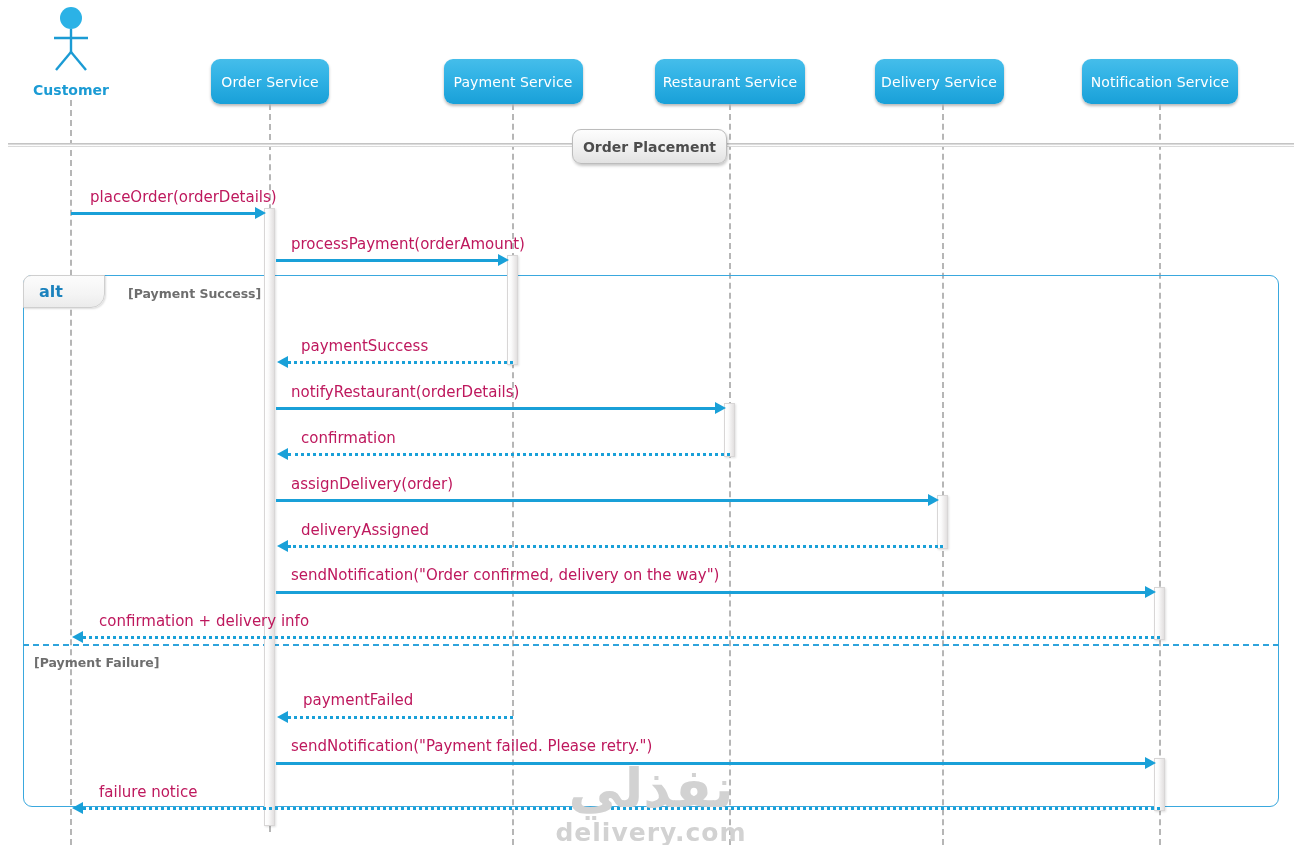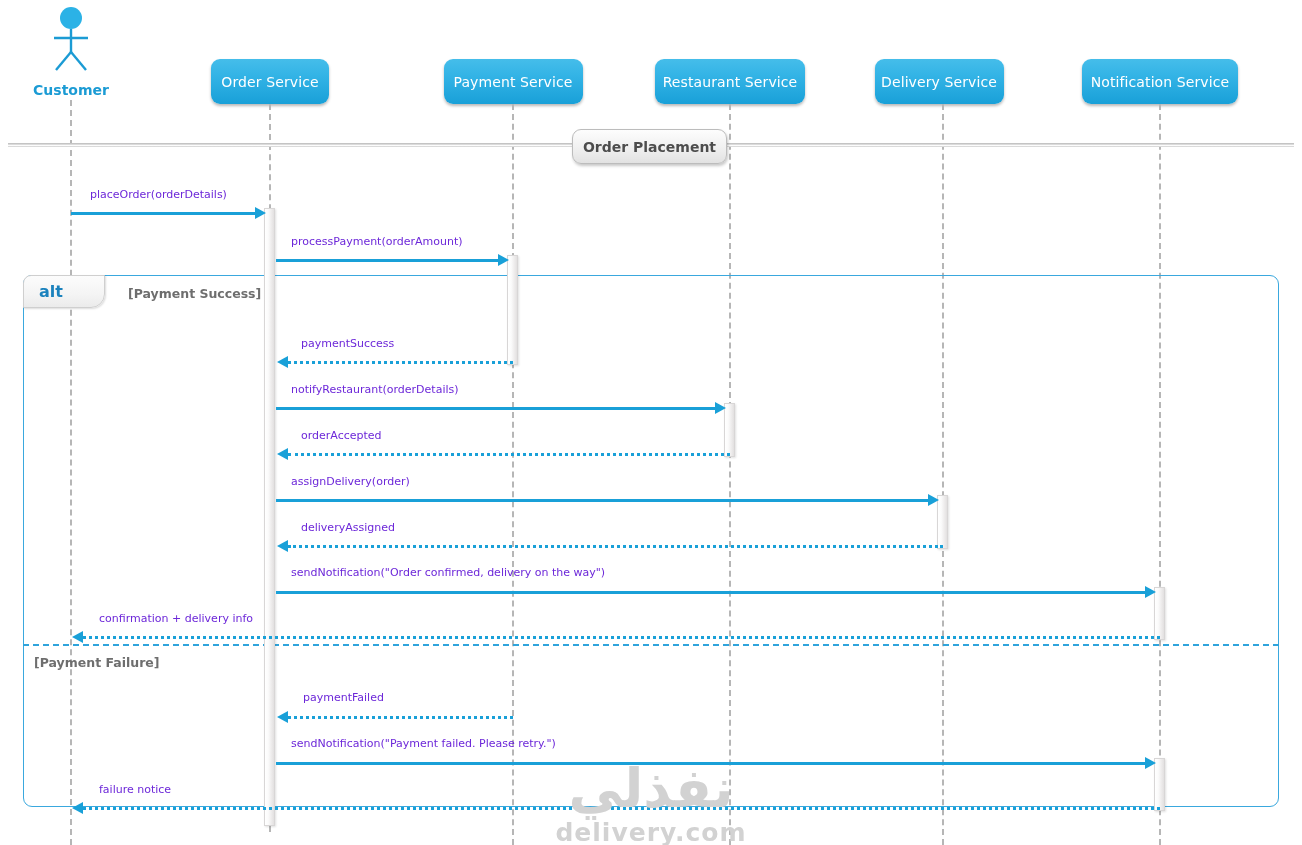--- a/index.html
+++ b/index.html
@@ -121,22 +121,22 @@
   }
   .frag-divider {
     position: absolute;
     height: 0;
     border-top: 2px dashed #2fa4dc;
   }
 
   
   .msg-label {
     position: absolute;
-    color: #6d28d9;
-    font-size: 11px;
+    color: #be185d;
+    font-size: 15px;
     white-space: nowrap;
   }
   .msg-line {
     position: absolute;
     height: 0;
     border-top: 3px solid #19a0d8;
   }
   .msg-line.dotted {
     border-top: 3px dotted #19a0d8;
   }
@@ -233,21 +233,21 @@
   <div class="arrow-head right" style="left:498px; top:253.5px;"></div>
 
   <div class="msg-label" style="left:301px; top:337px;">paymentSuccess</div>
   <div class="msg-line dotted" style="left:288px; top:361px; width:225px;"></div>
   <div class="arrow-head left" style="left:277px; top:355.5px;"></div>
 
   <div class="msg-label" style="left:291px; top:383px;">notifyRestaurant(orderDetails)</div>
   <div class="msg-line" style="left:276px; top:407px; width:441px;"></div>
   <div class="arrow-head right" style="left:715px; top:401.5px;"></div>
 
-  <div class="msg-label" style="left:301px; top:429px;">orderAccepted</div>
+  <div class="msg-label" style="left:301px; top:429px;">confirmation</div>
   <div class="msg-line dotted" style="left:288px; top:453px; width:442px;"></div>
   <div class="arrow-head left" style="left:277px; top:447.5px;"></div>
 
   <div class="msg-label" style="left:291px; top:475px;">assignDelivery(order)</div>
   <div class="msg-line" style="left:276px; top:499px; width:654px;"></div>
   <div class="arrow-head right" style="left:928px; top:493.5px;"></div>
 
   <div class="msg-label" style="left:301px; top:521px;">deliveryAssigned</div>
   <div class="msg-line dotted" style="left:288px; top:545px; width:655px;"></div>
   <div class="arrow-head left" style="left:277px; top:539.5px;"></div>

